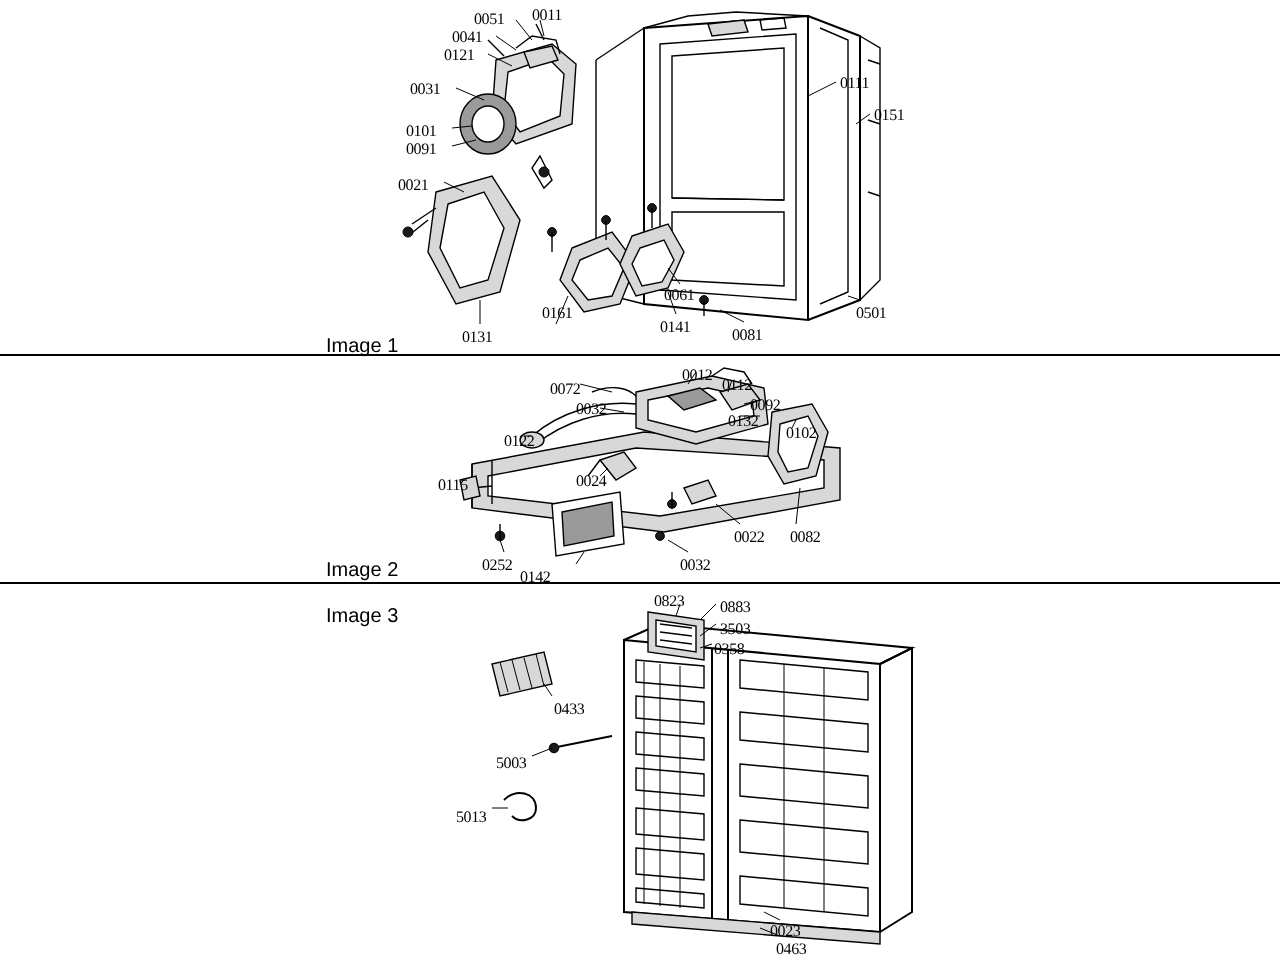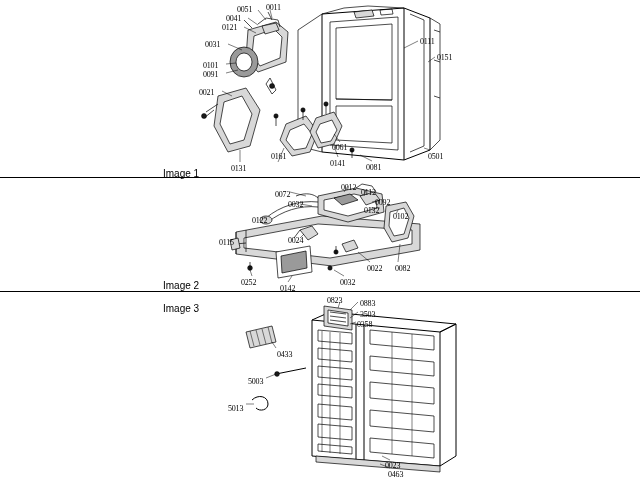--- a/index.html
+++ b/index.html
@@ -287,21 +287,21 @@
   <div class="callout" style="left:288px; top:200px">0032</div>
   <div class="callout" style="left:364px; top:206px">0132</div>
   <div class="callout" style="left:393px; top:212px">0102</div>
   <div class="callout" style="left:252px; top:216px">0122</div>
   <div class="callout" style="left:288px; top:236px">0024</div>
   <div class="callout" style="left:219px; top:238px">0115</div>
   <div class="callout" style="left:367px; top:264px">0022</div>
   <div class="callout" style="left:395px; top:264px">0082</div>
   <div class="callout" style="left:340px; top:278px">0032</div>
   <div class="callout" style="left:241px; top:278px">0252</div>
-  <div class="callout" style="left:280px; top:284px">0142</div>
+  <div class="callout" style="left:260px; top:284px">0142</div>
 
   <div class="callout" style="left:327px; top:296px">0823</div>
   <div class="callout" style="left:360px; top:299px">0883</div>
   <div class="callout" style="left:360px; top:310px">3503</div>
   <div class="callout" style="left:357px; top:320px">0358</div>
   <div class="callout" style="left:277px; top:350px">0433</div>
   <div class="callout" style="left:248px; top:377px">5003</div>
   <div class="callout" style="left:228px; top:404px">5013</div>
   <div class="callout" style="left:385px; top:461px">0023</div>
   <div class="callout" style="left:388px; top:470px">0463</div>

